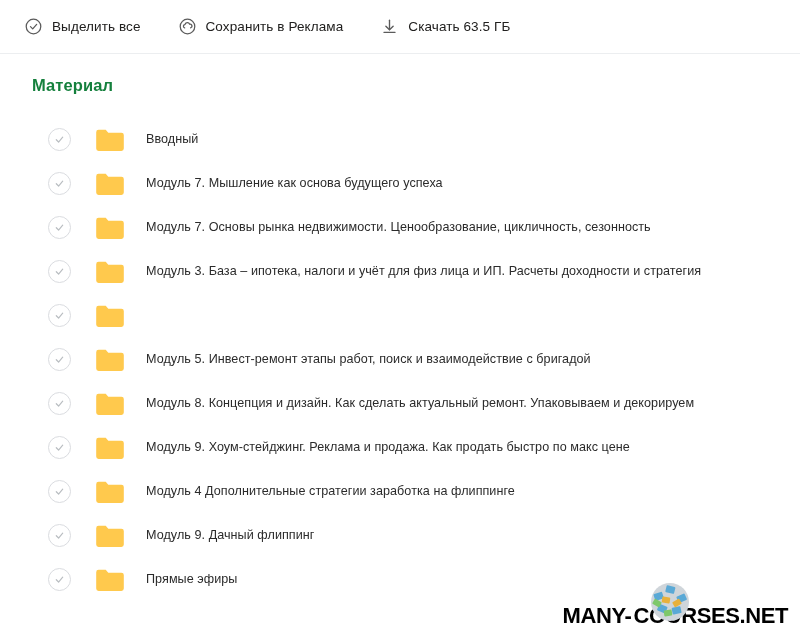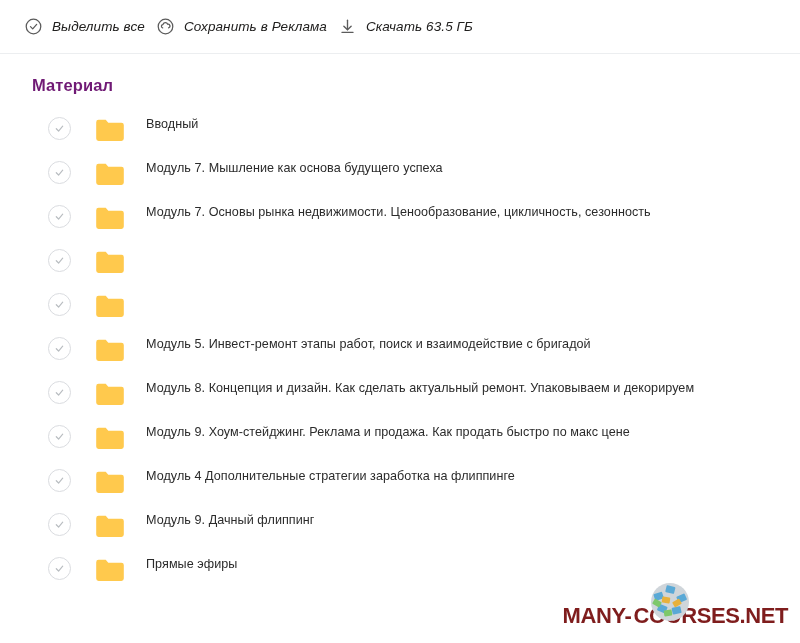--- a/index.html
+++ b/index.html
@@ -15,25 +15,24 @@
     overflow: hidden;
     position: relative;
   }
 
   
   .toolbar {
     height: 54px;
     display: flex;
     align-items: center;
     padding-left: 24px;
-    gap: 11px;
+    gap: 37px;
     border-bottom: 1px solid #eceef0;
     background: #ffffff;
     box-sizing: border-box;
-    font-style: italic;
   }
   .tb-action {
     display: flex;
     align-items: center;
     gap: 9px;
     cursor: pointer;
     user-select: none;
   }
   .tb-action .label {
     font-size: 13.5px;
@@ -49,32 +48,32 @@
   }
 
   
   .content {
     padding: 0 24px;
     box-sizing: border-box;
   }
   .page-title {
     font-size: 16.5px;
     font-weight: bold;
-    color: #701a75;
+    color: #15803d;
     margin: 22px 0 0 8px;
     letter-spacing: 0.1px;
   }
 
   .file-list {
     margin-top: 22px;
   }
   .file-row {
     height: 44px;
     display: flex;
-    align-items: flex-start;
+    align-items: center;
     padding-left: 24px;
     box-sizing: border-box;
     cursor: default;
   }
   .check {
     width: 21px;
     height: 21px;
     border-radius: 50%;
     border: 1px solid #dadce0;
     background: #ffffff;
@@ -112,21 +111,21 @@
     right: 12px;
     bottom: 14px;
     display: flex;
     align-items: center;
     gap: 2px;
     user-select: none;
   }
   .wm-text {
     font-size: 22px;
     font-weight: bold;
-    color: #7f1d1d;
+    color: #000000;
     letter-spacing: -0.4px;
     font-family: "Liberation Sans", sans-serif;
   }
   .wm-globe {
     position: absolute;
     left: 86px;
     bottom: 6px;
     width: 42px;
     height: 42px;
   }
@@ -220,20 +219,21 @@
       <span class="check">
         <svg viewBox="0 0 24 24" fill="none" stroke="currentColor" stroke-width="2.6" stroke-linecap="round" stroke-linejoin="round">
             <polyline points="5,12.5 10,17.5 19,7"></polyline>
           </svg>
       </span>
       <span class="folder-icon">
         <svg viewBox="0 0 30 25">
             <path d="M1.2 5.2a2.4 2.4 0 0 1 2.4-2.4h7.1l2.6 2.9h13.1a2.4 2.4 0 0 1 2.4 2.4v13.4a2.4 2.4 0 0 1-2.4 2.4H3.6a2.4 2.4 0 0 1-2.4-2.4z" fill="#ffc94d"></path>
           </svg>
       </span>
+      <span class="file-name">Модуль 3. База – ипотека, налоги и учёт для физ лица и ИП. Расчеты доходности и стратегия</span>
     </div>
 
     <div class="file-row">
       <span class="check">
         <svg viewBox="0 0 24 24" fill="none" stroke="currentColor" stroke-width="2.6" stroke-linecap="round" stroke-linejoin="round">
             <polyline points="5,12.5 10,17.5 19,7"></polyline>
           </svg>
       </span>
       <span class="folder-icon">
         <svg viewBox="0 0 30 25">

